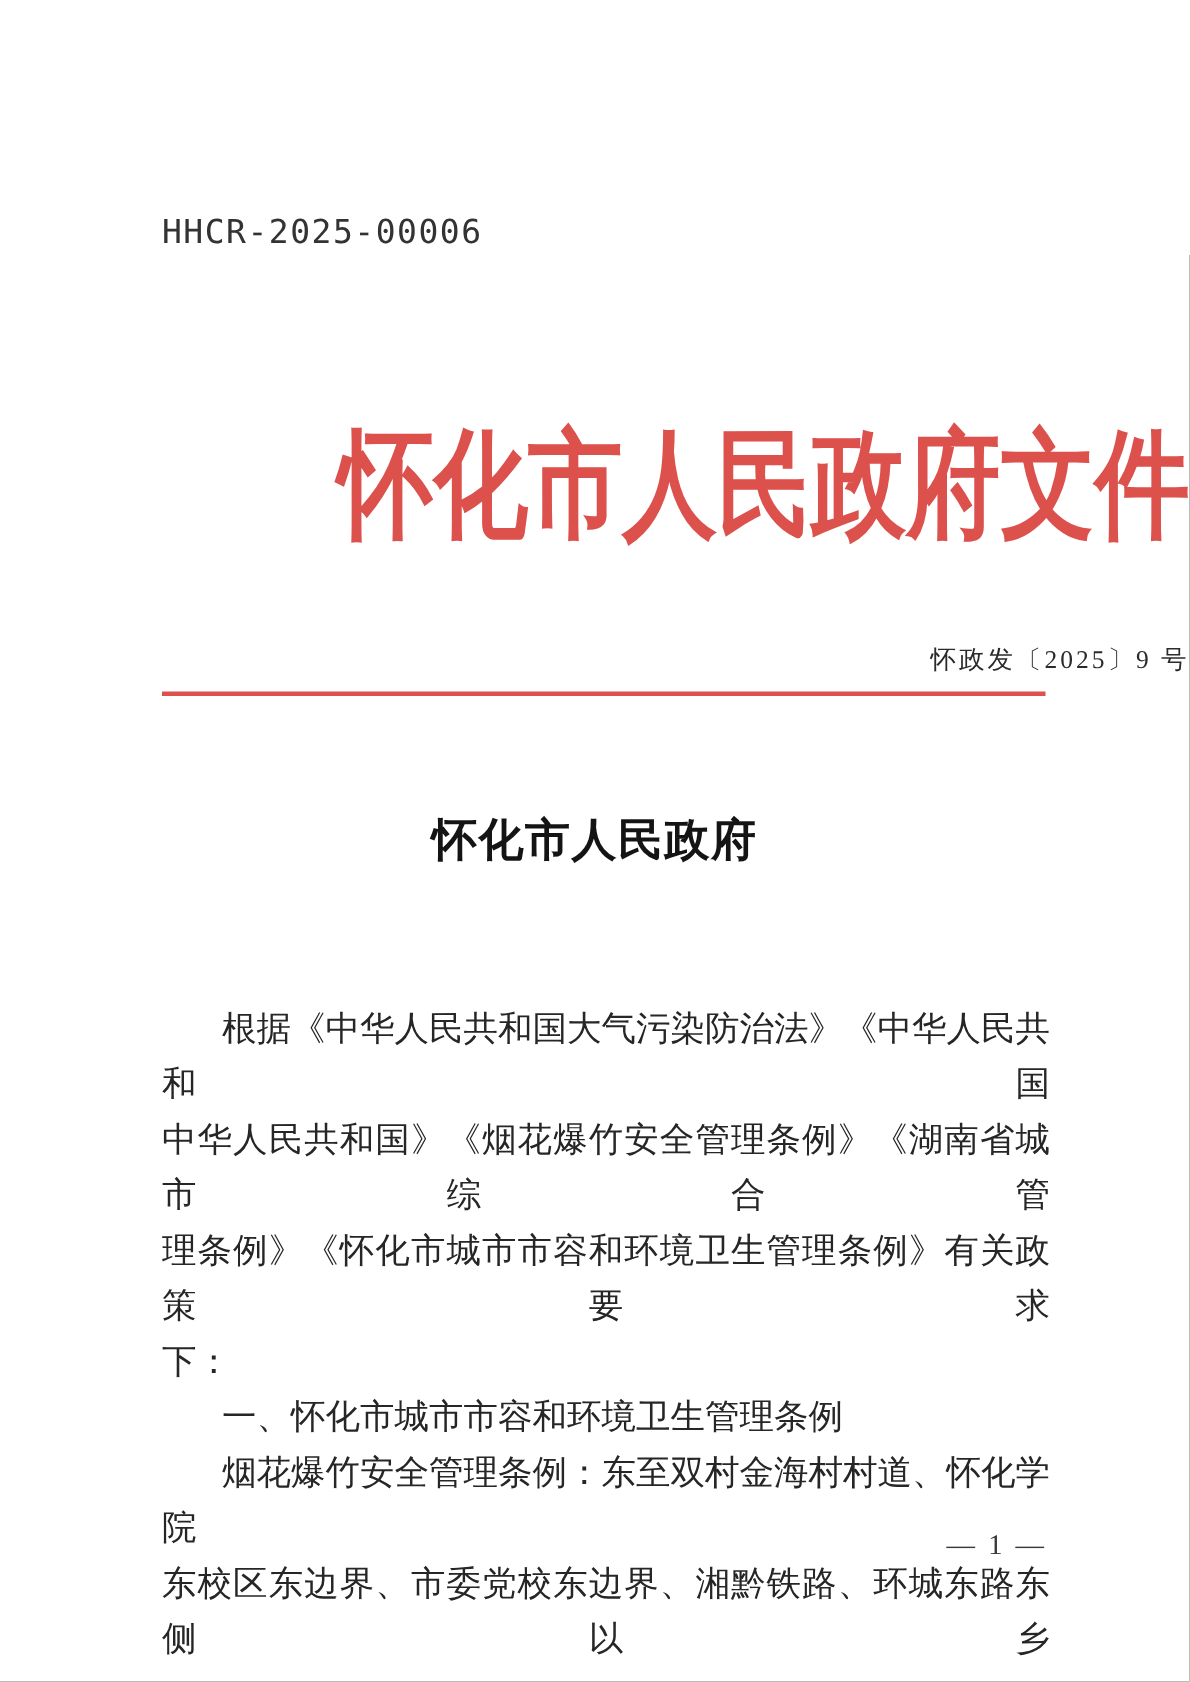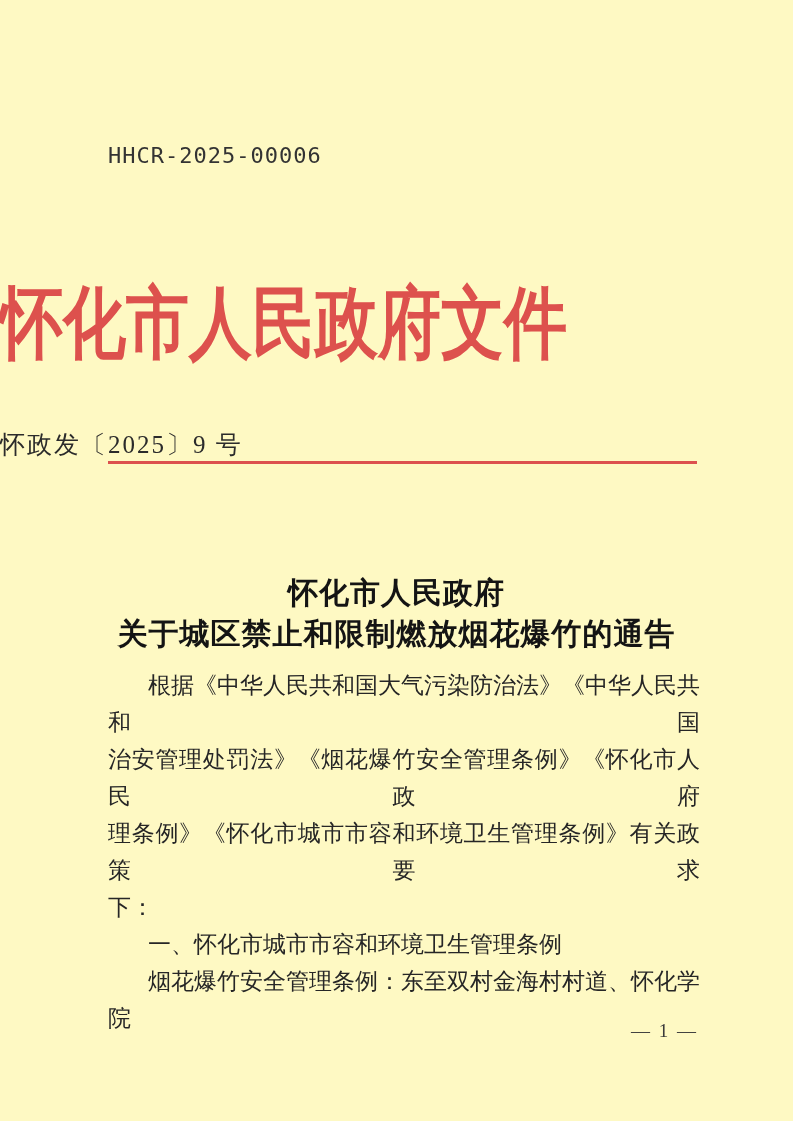--- a/index.html
+++ b/index.html
@@ -6,74 +6,74 @@
     margin: 0;
     padding: 0;
     background: #888;
     font-family: "Liberation Serif", "DejaVu Serif", serif;
   }
   .page {
     position: relative;
     width: 793px;
     height: 1121px;
     margin: 0 auto;
-    background: #fef9c3;
+    background: #ffffff;
     overflow: hidden;
     color: #222;
   }
   .doc-ref {
     position: absolute;
     left: 108px;
     top: 143px;
     font-family: "DejaVu Sans Mono", "Liberation Sans", sans-serif;
     font-size: 22px;
     font-weight: 400;
     letter-spacing: 1px;
     color: #333;
     white-space: nowrap;
   }
   .red-header-wrap {
     position: absolute;
     top: 270px;
     left: 0;
     width: 100%;
-    text-align: left;
+    text-align: right;
   }
   .red-header {
     display: inline-block;
     font-size: 63px;
     font-weight: 900;
     letter-spacing: 0px;
     color: #dd514d;
     transform: scaleY(1.25);
     transform-origin: center top;
     white-space: nowrap;
   }
   .issue-number {
     position: absolute;
     top: 428px;
     left: 0;
     width: 100%;
-    text-align: left;
-    font-size: 25px;
+    text-align: right;
+    font-size: 17px;
     letter-spacing: 2px;
     color: #2b2b2b;
     white-space: nowrap;
   }
   .red-rule {
     position: absolute;
     top: 461px;
     left: 108px;
     width: 589px;
     height: 3px;
     background: #dc514e;
   }
   .doc-title {
     position: absolute;
-    top: 572px;
+    top: 540px;
     left: 0;
     width: 100%;
     text-align: center;
     font-size: 30px;
     font-weight: 700;
     line-height: 41px;
     letter-spacing: 1px;
     color: #141414;
     white-space: nowrap;
   }
@@ -118,27 +118,27 @@
   <div class="red-header-wrap">
     <span class="red-header">怀化市人民政府文件</span>
   </div>
 
   <div class="issue-number">怀政发〔2025〕9 号</div>
 
   <div class="red-rule"></div>
 
   <div class="doc-title">
     <div>怀化市人民政府</div>
-    <div>关于城区禁止和限制燃放烟花爆竹的通告</div>
   </div>
 
   <div class="body-block">
     <div class="line fill indent">根据《中华人民共和国大气污染防治法》《中华人民共和国</div>
-    <div class="line fill">治安管理处罚法》《烟花爆竹安全管理条例》《怀化市人民政府</div>
+    <div class="line fill">中华人民共和国》《烟花爆竹安全管理条例》《湖南省城市综合管</div>
     <div class="line fill">理条例》《怀化市城市市容和环境卫生管理条例》有关政策要求</div>
     <div class="line">下：</div>
     <div class="line indent">一、怀化市城市市容和环境卫生管理条例</div>
     <div class="line fill indent">烟花爆竹安全管理条例：东至双村金海村村道、怀化学院</div>
+    <div class="line fill">东校区东边界、市委党校东边界、湘黔铁路、环城东路东侧以乡</div>
   </div>
 
   <div class="page-num">— 1 —</div>
 
 </div>
 
 </body></html>

